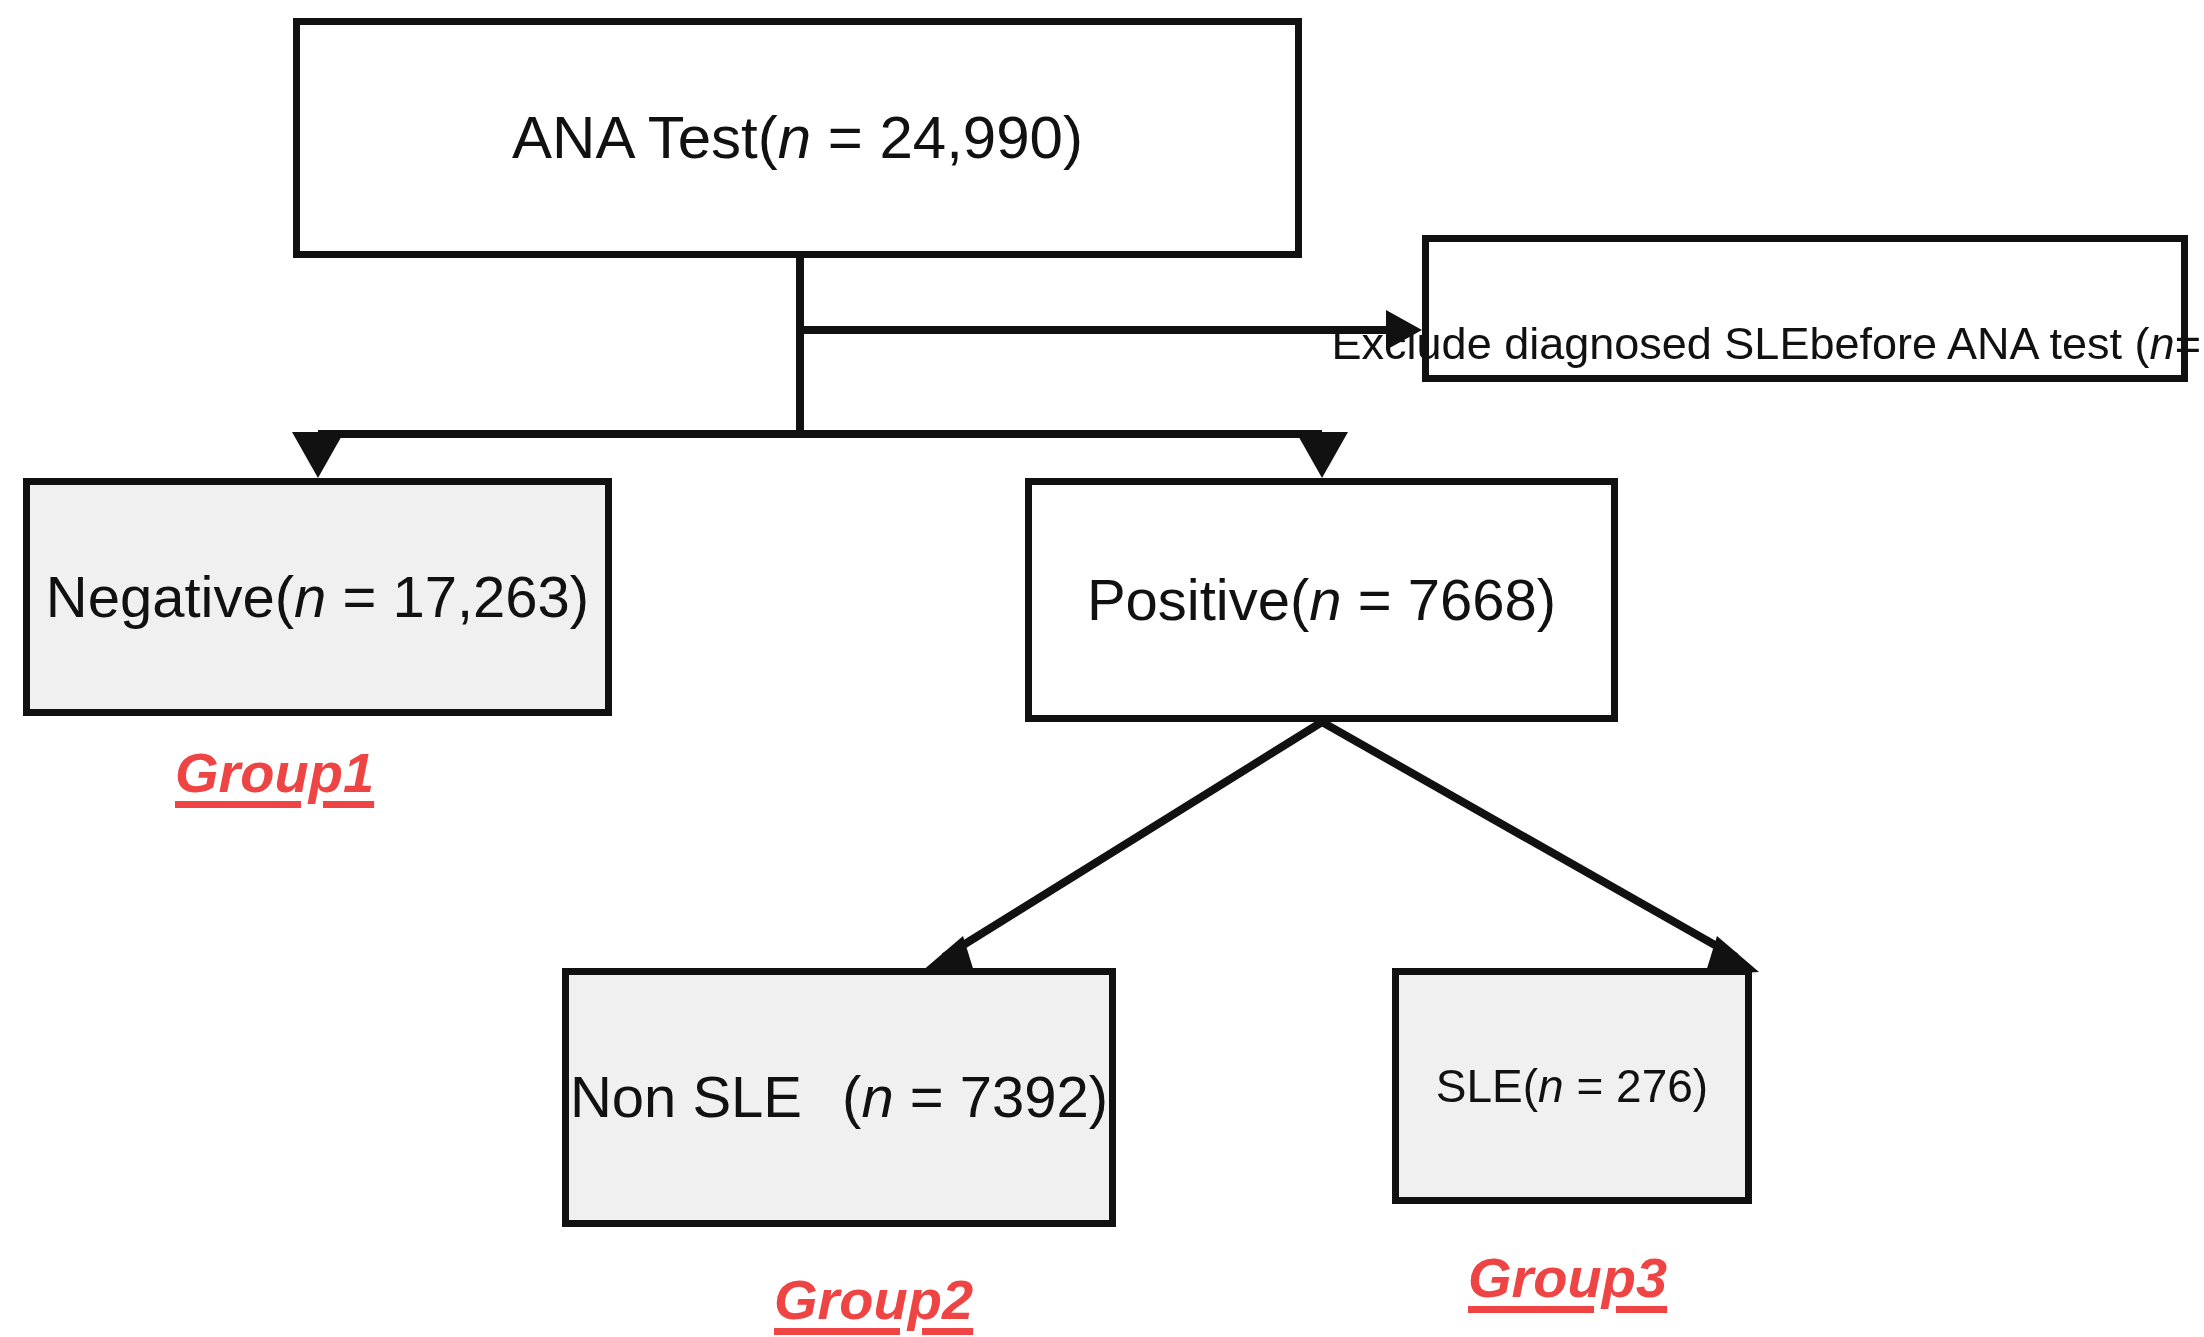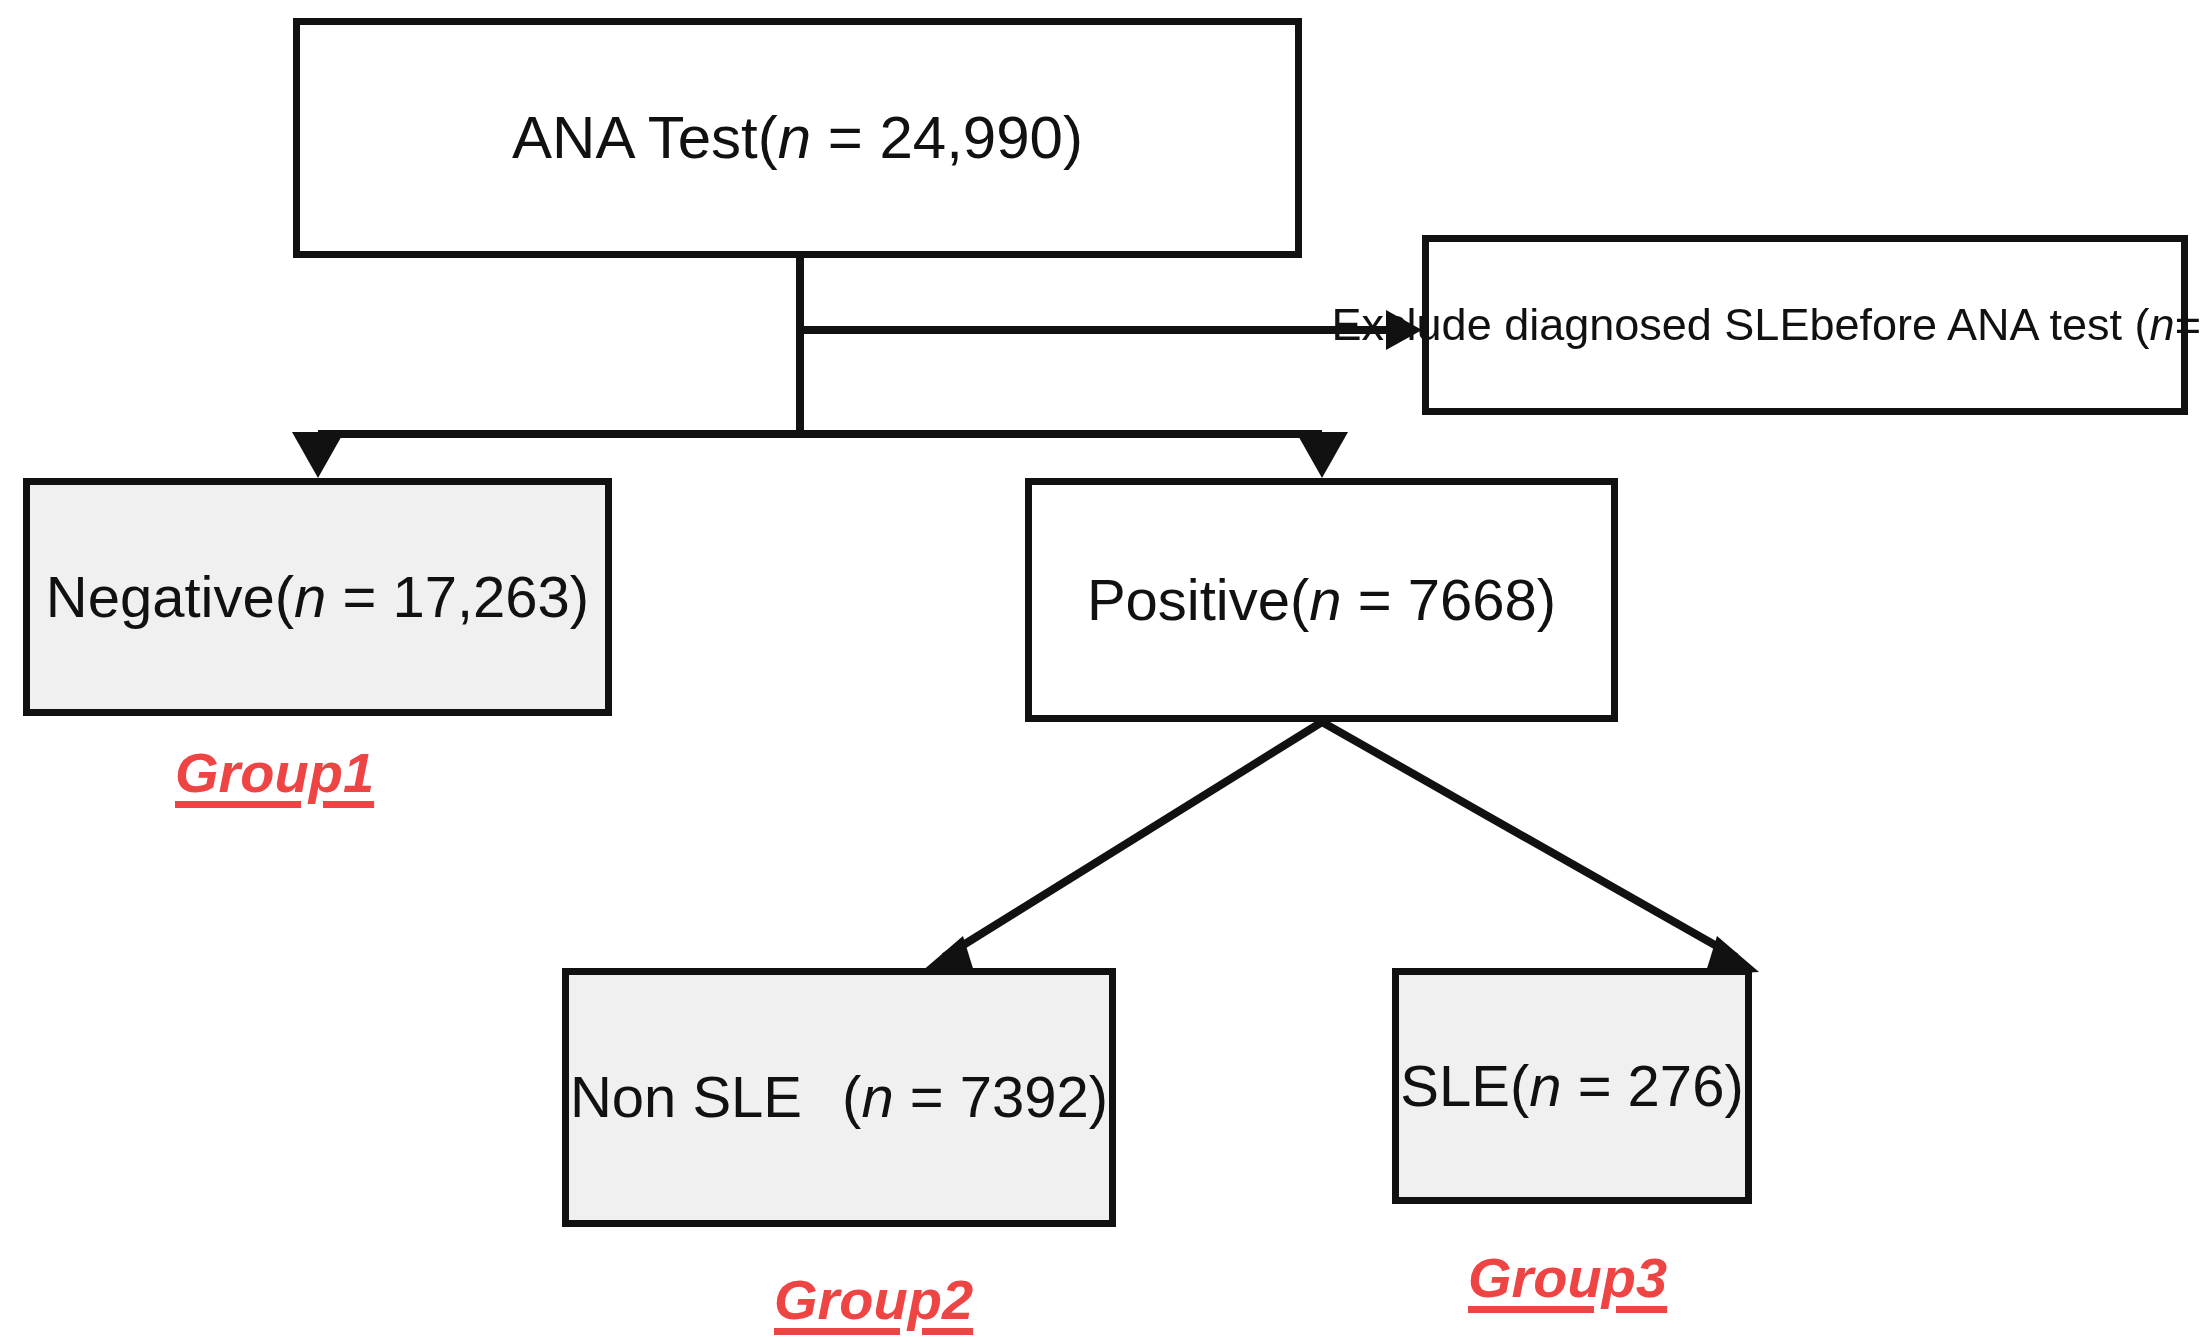--- a/index.html
+++ b/index.html
@@ -40,44 +40,45 @@
     white-space: nowrap;
   }
   
   #node-root {
     left: 293px; top: 18px;
     width: 1009px; height: 240px;
     font-size: 60px;
   }
   #node-exclude {
     left: 1422px; top: 235px;
-    width: 766px; height: 180px;
+    width: 766px; height: 147px;
     font-size: 45px;
     line-height: 1.35;
+    align-items: flex-end;
   }
   #node-negative {
     left: 23px; top: 478px;
     width: 589px; height: 238px;
     font-size: 58px;
   }
   #node-positive {
     left: 1025px; top: 478px;
     width: 593px; height: 244px;
     font-size: 58px;
   }
   #node-nonsle {
     left: 562px; top: 968px;
     width: 554px; height: 259px;
     font-size: 58px;
     gap: 40px;
   }
   #node-sle {
     left: 1392px; top: 968px;
     width: 360px; height: 236px;
-    font-size: 58px;
+    font-size: 46px;
   }
   
   .group-caption {
     position: absolute;
     font-size: 56px;
     font-weight: bold;
     color: #ef4444;
     text-decoration: underline;
     text-underline-offset: 9px;
     text-decoration-thickness: 7px;

